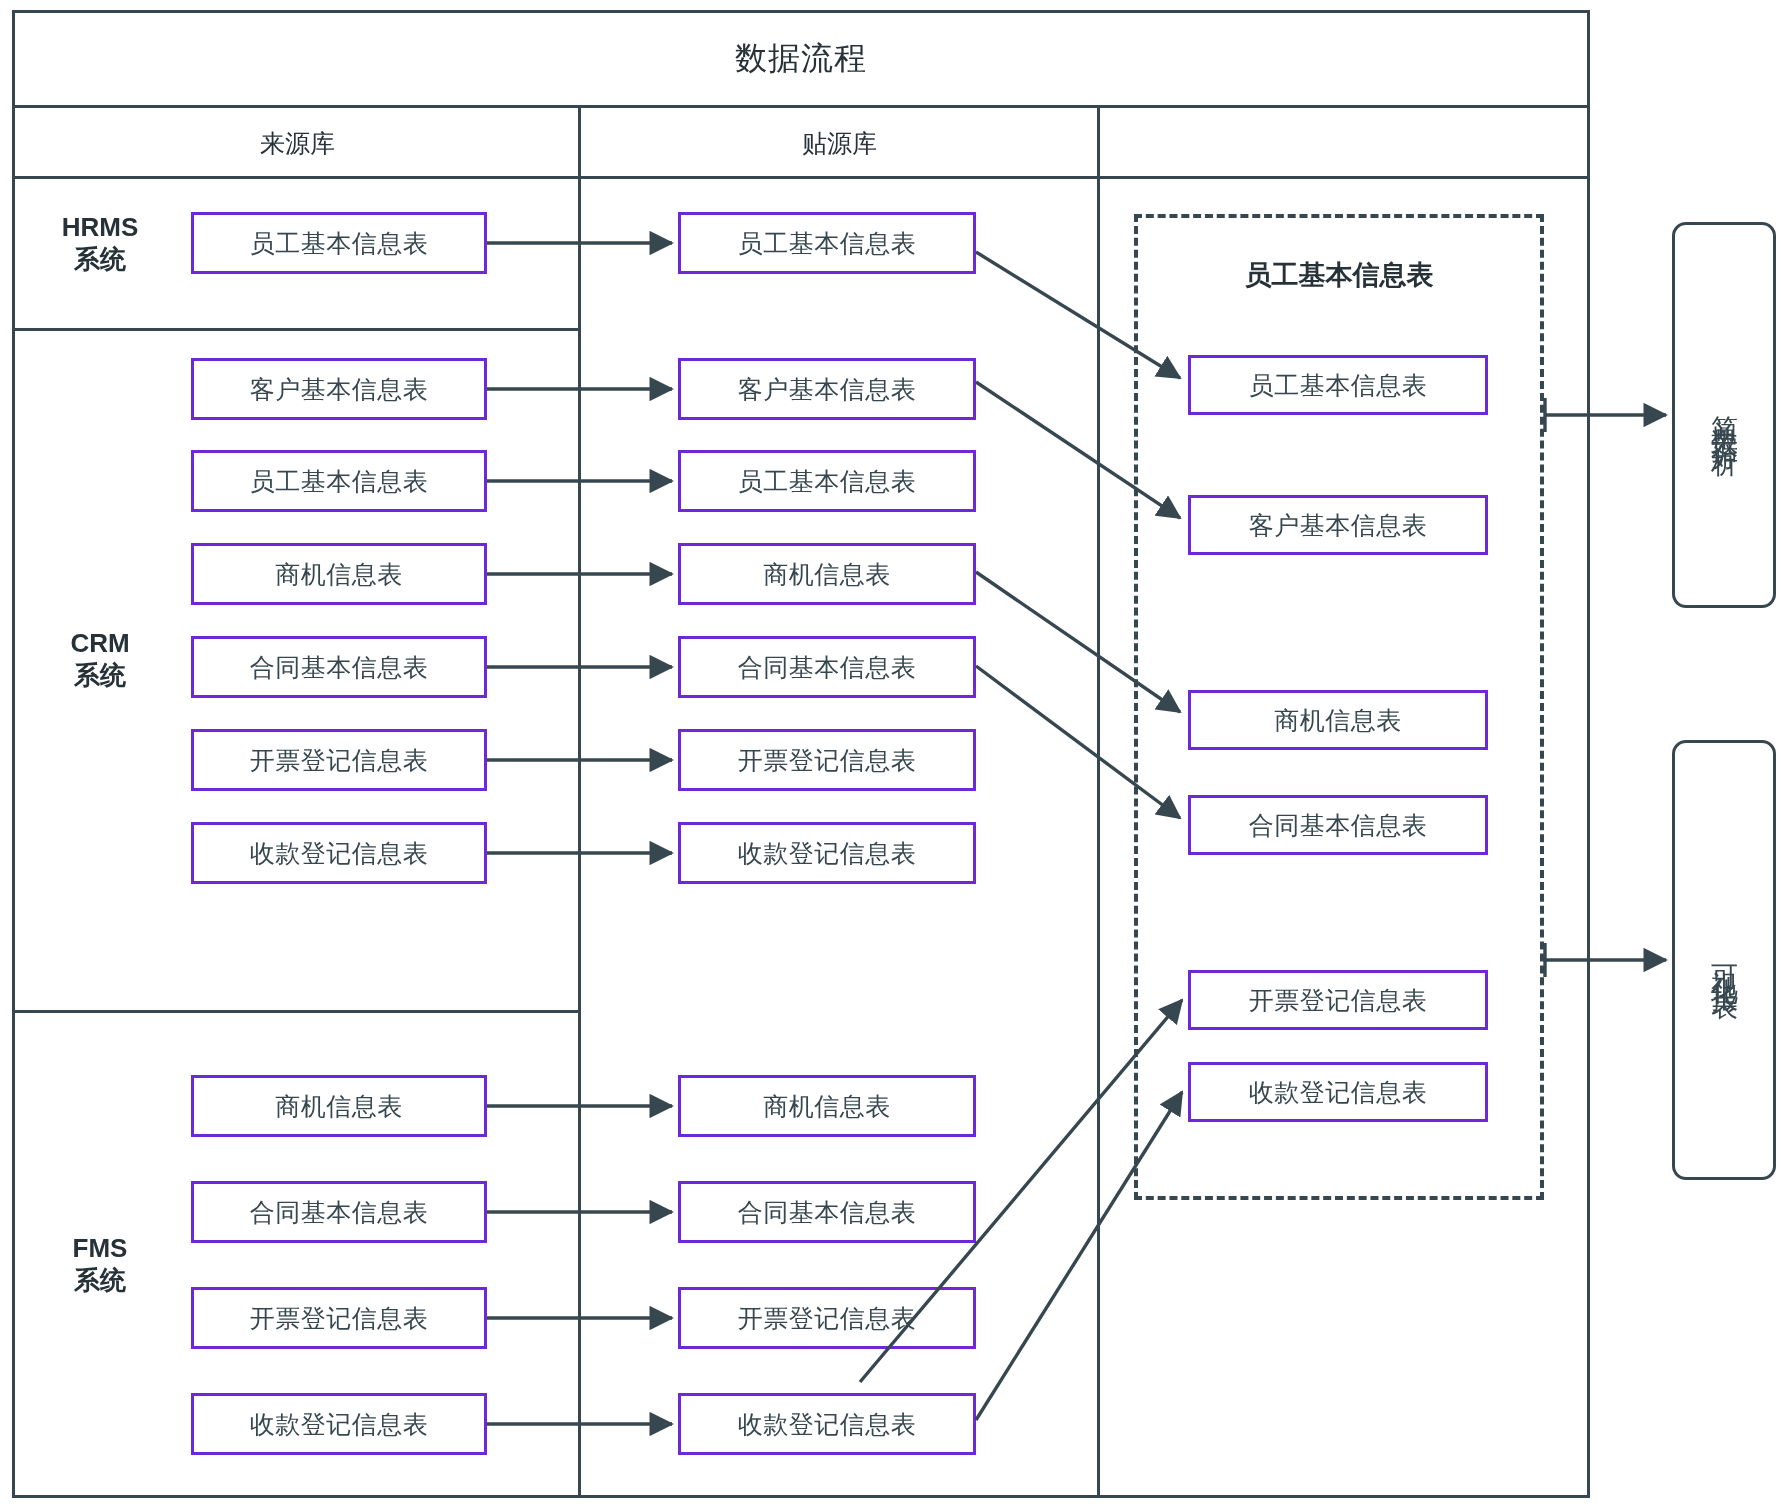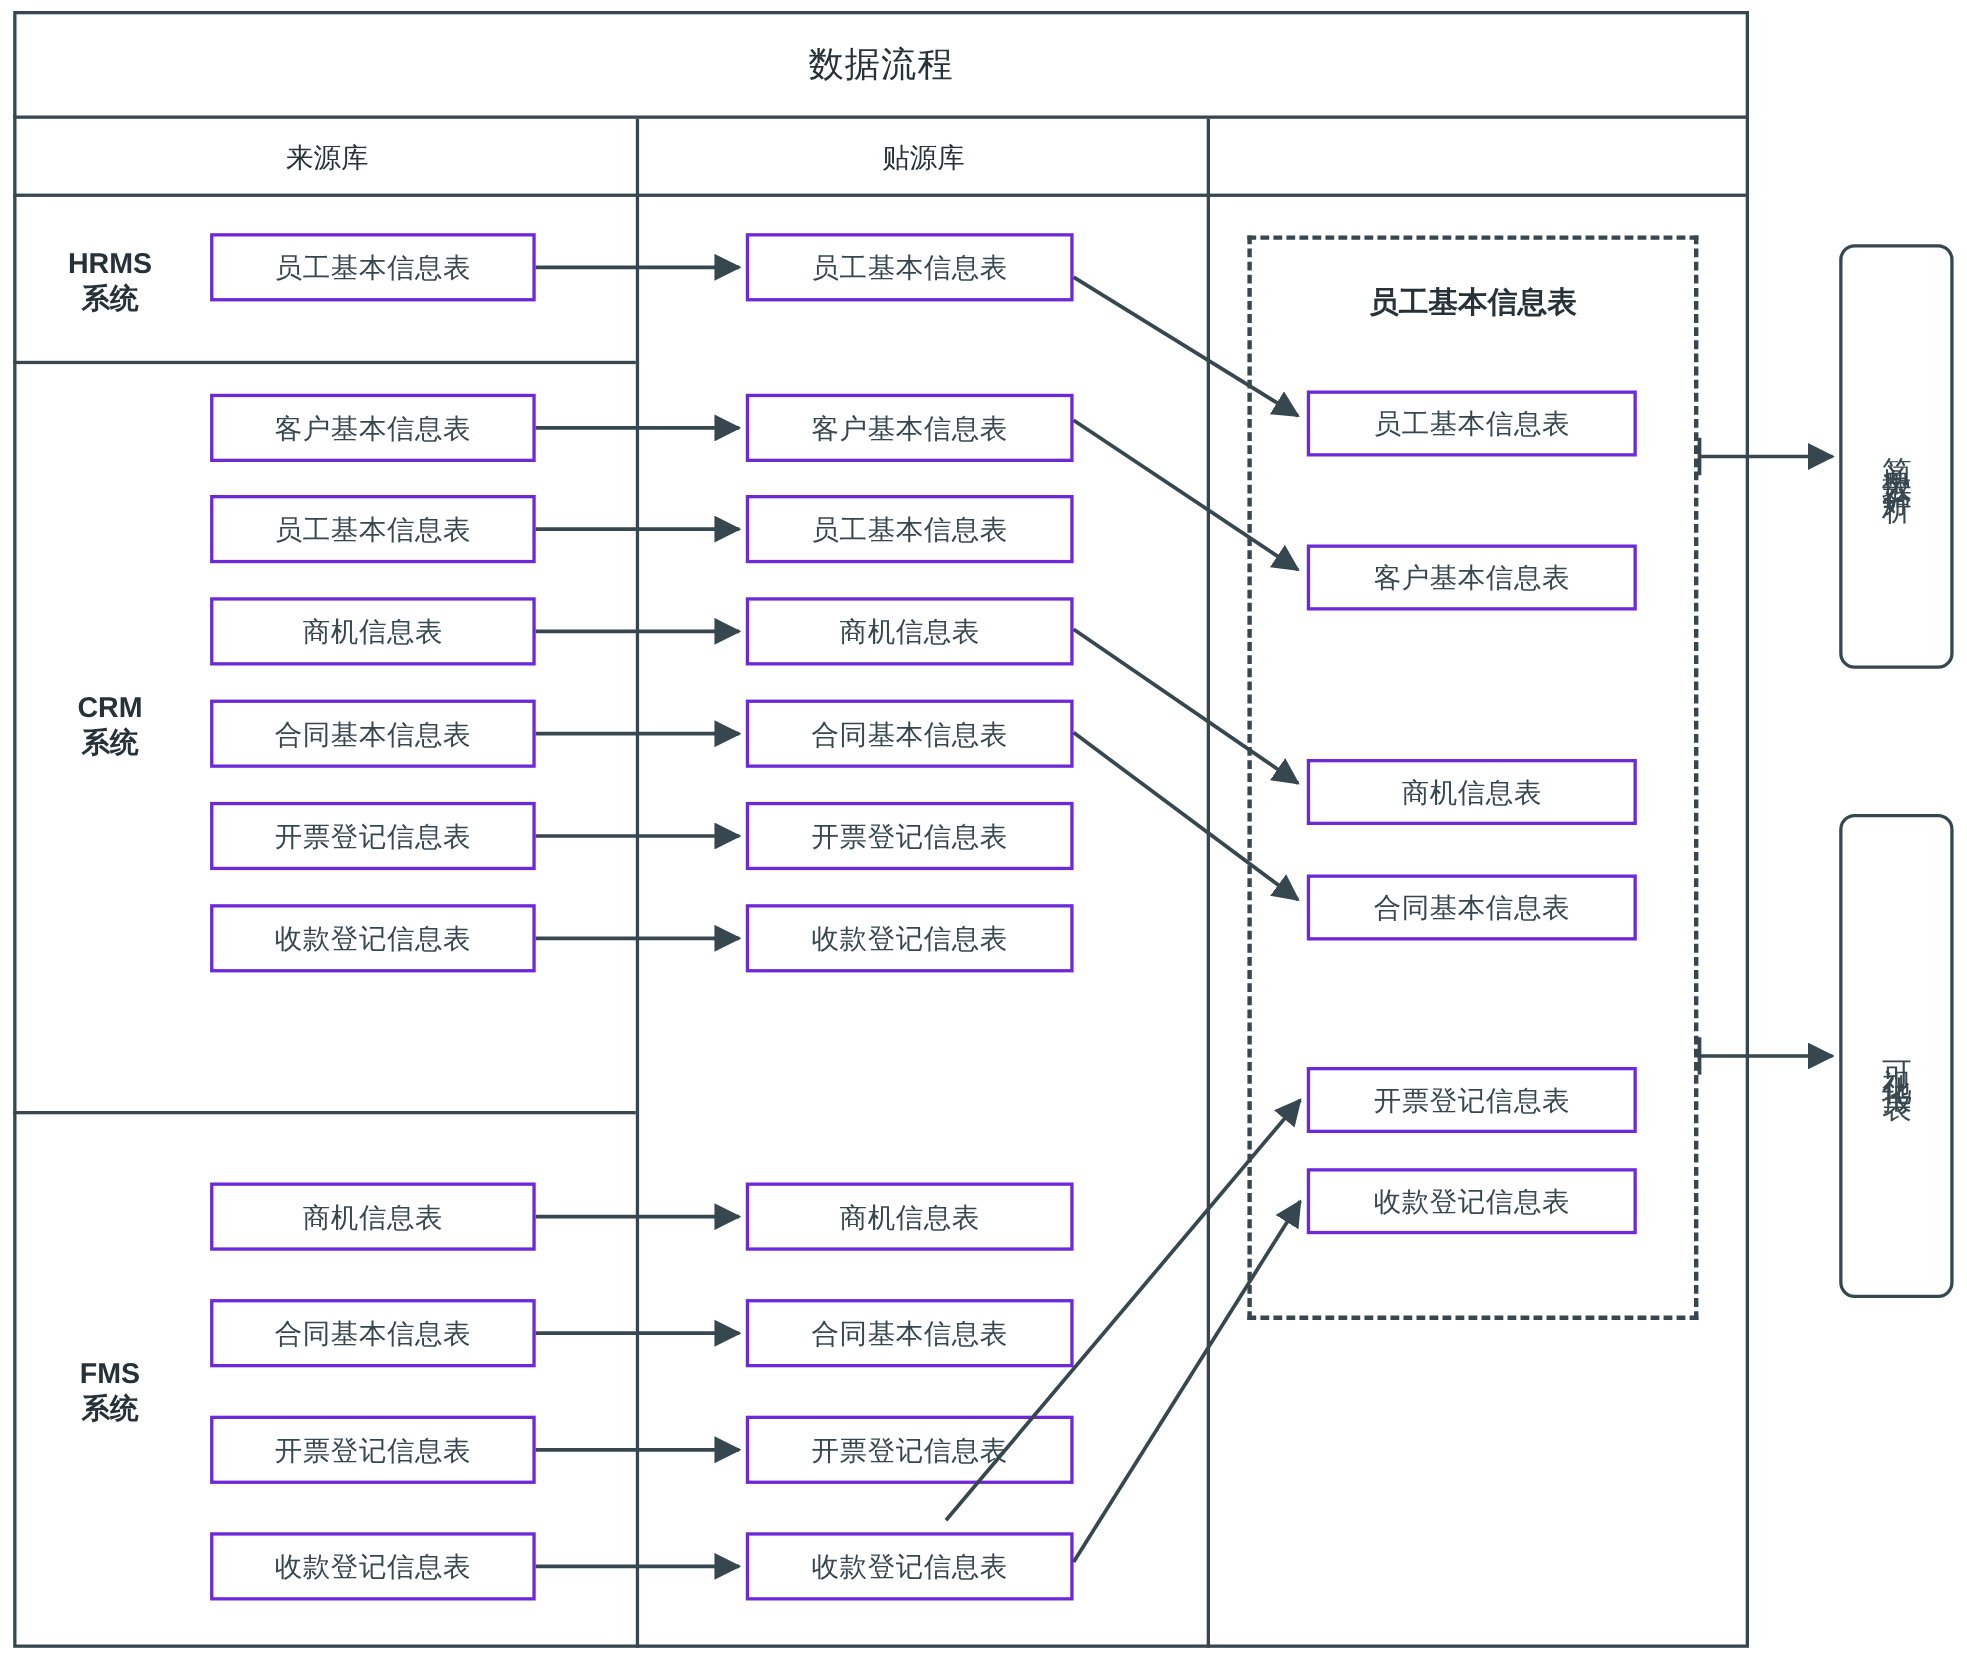--- a/index.html
+++ b/index.html
@@ -54,21 +54,21 @@
   <div class="col-head" style="left:15px;top:108px;width:565px;height:70px;text-align:right;">来源库</div>
   <div class="col-head" style="left:580px;top:108px;width:519px;height:70px;text-align:center;">贴源库</div>
   <div class="hrule" style="left:12px;top:176px;width:1578px;"></div>
 
   <div class="vrule" style="left:578px;top:108px;height:1390px;"></div>
   <div class="vrule" style="left:1097px;top:108px;height:1390px;"></div>
 
   <div class="hrule" style="left:12px;top:328px;width:566px;"></div>
   <div class="hrule" style="left:12px;top:1010px;width:566px;"></div>
 
-  <div class="sys-label" style="left:25px;top:196px;width:150px;height:120px;">
+  <div class="sys-label" style="left:25px;top:184px;width:150px;height:120px;">
     <span>HRMS</span>
     <span>系统</span>
   </div>
   <div class="sys-label" style="left:25px;top:600px;width:150px;height:120px;text-align:right;">
     <span>CRM</span>
     <span>系统</span>
   </div>
   <div class="sys-label" style="left:25px;top:1205px;width:150px;height:120px;">
     <span>FMS</span>
     <span>系统</span>

